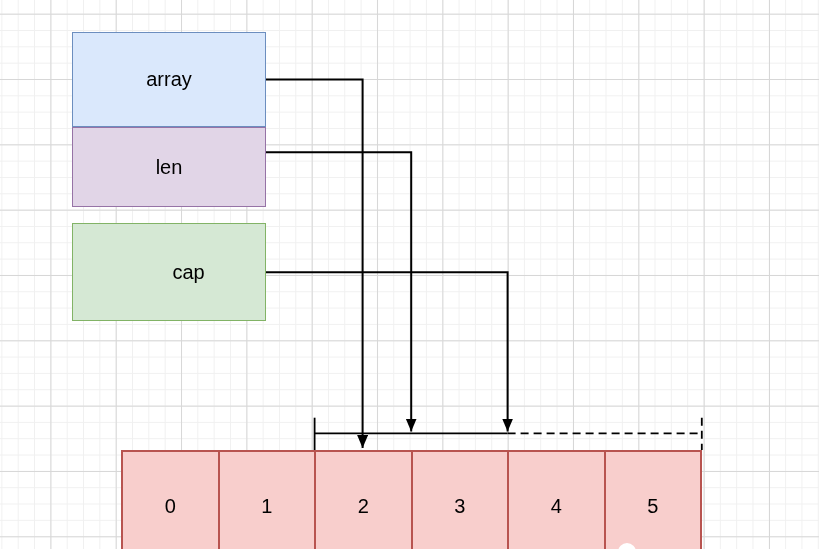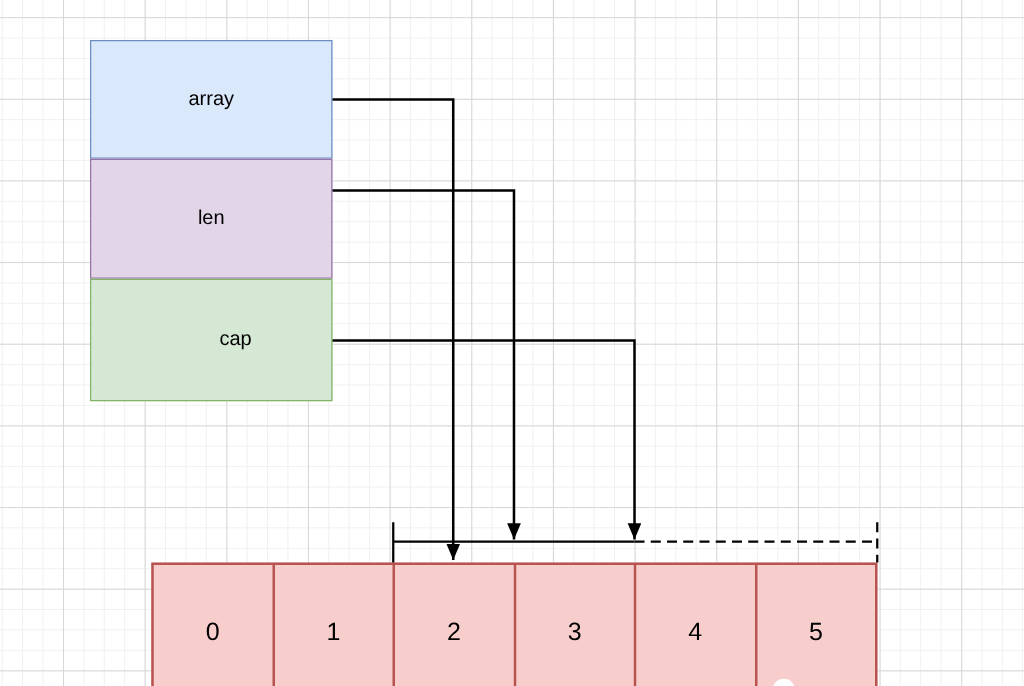--- a/index.html
+++ b/index.html
@@ -32,32 +32,32 @@
 
   
   .field {
     position: absolute;
     left: 72px;
     width: 194px;
     box-sizing: border-box;
     display: flex;
     align-items: center;
     justify-content: center;
-    font-size: 16px;
+    font-size: 20px;
     color: #000000;
   }
   .field-array {
     top: 32px;
     height: 95px;
     background: var(--field-array-fill, #dae8fc);
     border: 1.6px solid var(--field-array-stroke, #6c8ebf);
   }
   .field-len {
     top: 127px;
-    height: 96px;
+    height: 80px;
     background: var(--field-len-fill, #e1d5e7);
     border: 1.6px solid var(--field-len-stroke, #9673a6);
   }
   .field-cap {
     top: 223px;
     height: 98px;
     background: var(--field-cap-fill, #d5e8d4);
     border: 1.6px solid var(--field-cap-stroke, #82b366);
     padding-left: 39px;
   }

